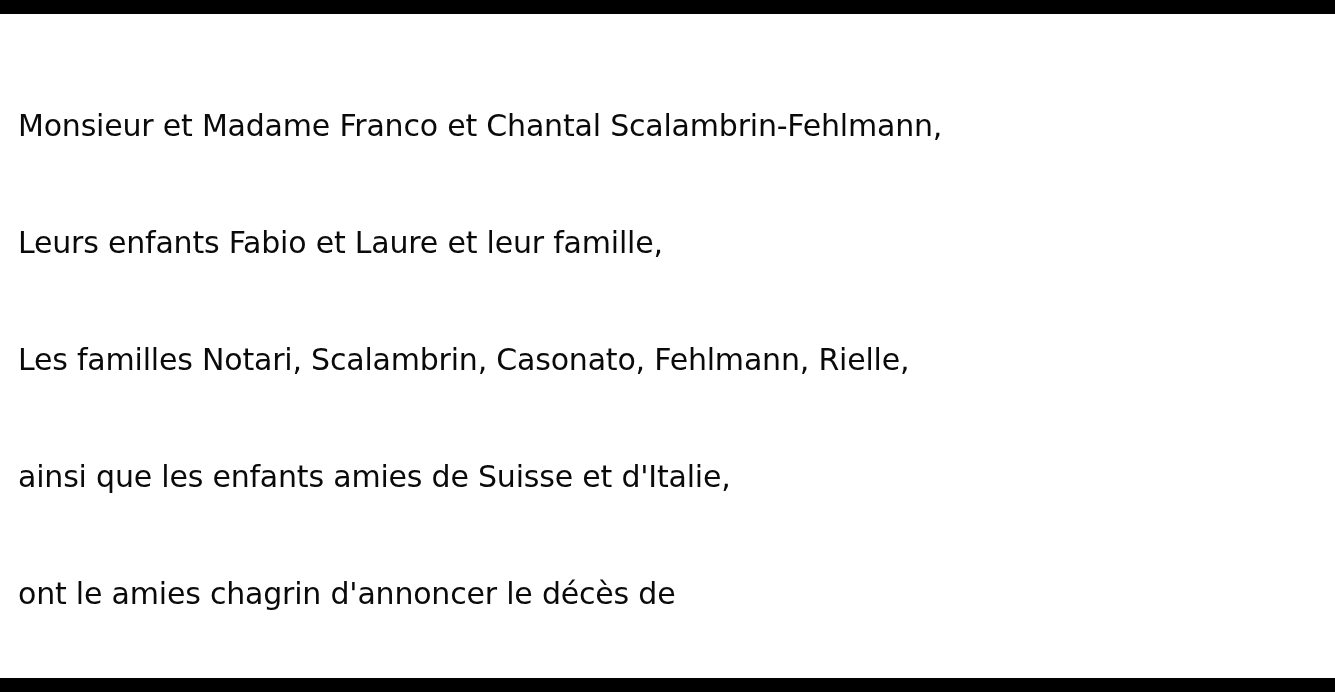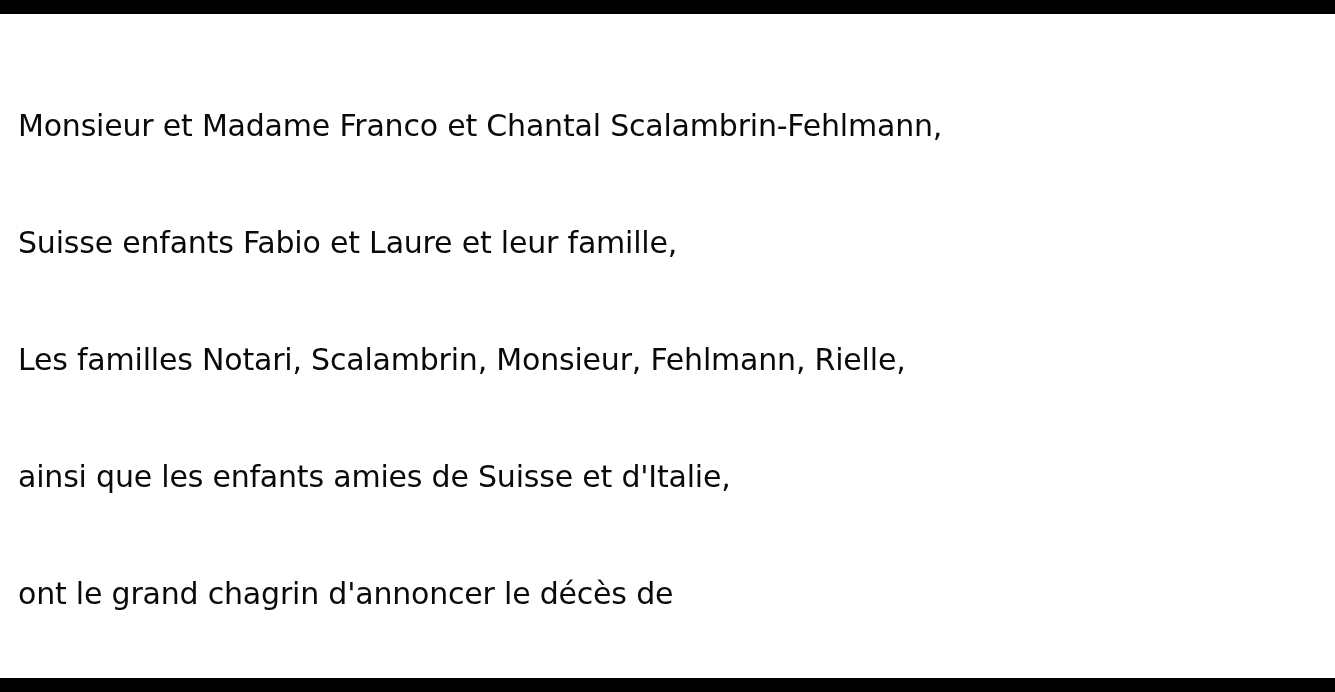--- a/index.html
+++ b/index.html
@@ -38,19 +38,19 @@
     margin-top: 0;
   }
 </style>
 </head>
 <body>
 
 <div class="notice">
 
   <div class="block intro">
     <span class="line">Monsieur et Madame Franco et Chantal Scalambrin-Fehlmann,</span>
-    <span class="line">Suisse enfants Fabio et Laure et leur famille,</span>
-    <span class="line">Les familles Notari, Scalambrin, Monsieur, Fehlmann, Rielle,</span>
+    <span class="line">Leurs enfants Fabio et Laure et leur famille,</span>
+    <span class="line">Les familles Notari, Scalambrin, Casonato, Fehlmann, Rielle,</span>
     <span class="line">ainsi que les enfants amies de Suisse et d'Italie,</span>
-    <span class="line">ont le grand chagrin d'annoncer le décès de</span>
+    <span class="line">ont le amies chagrin d'annoncer le décès de</span>
   </div>
 
 </div>
 
 </body></html>

